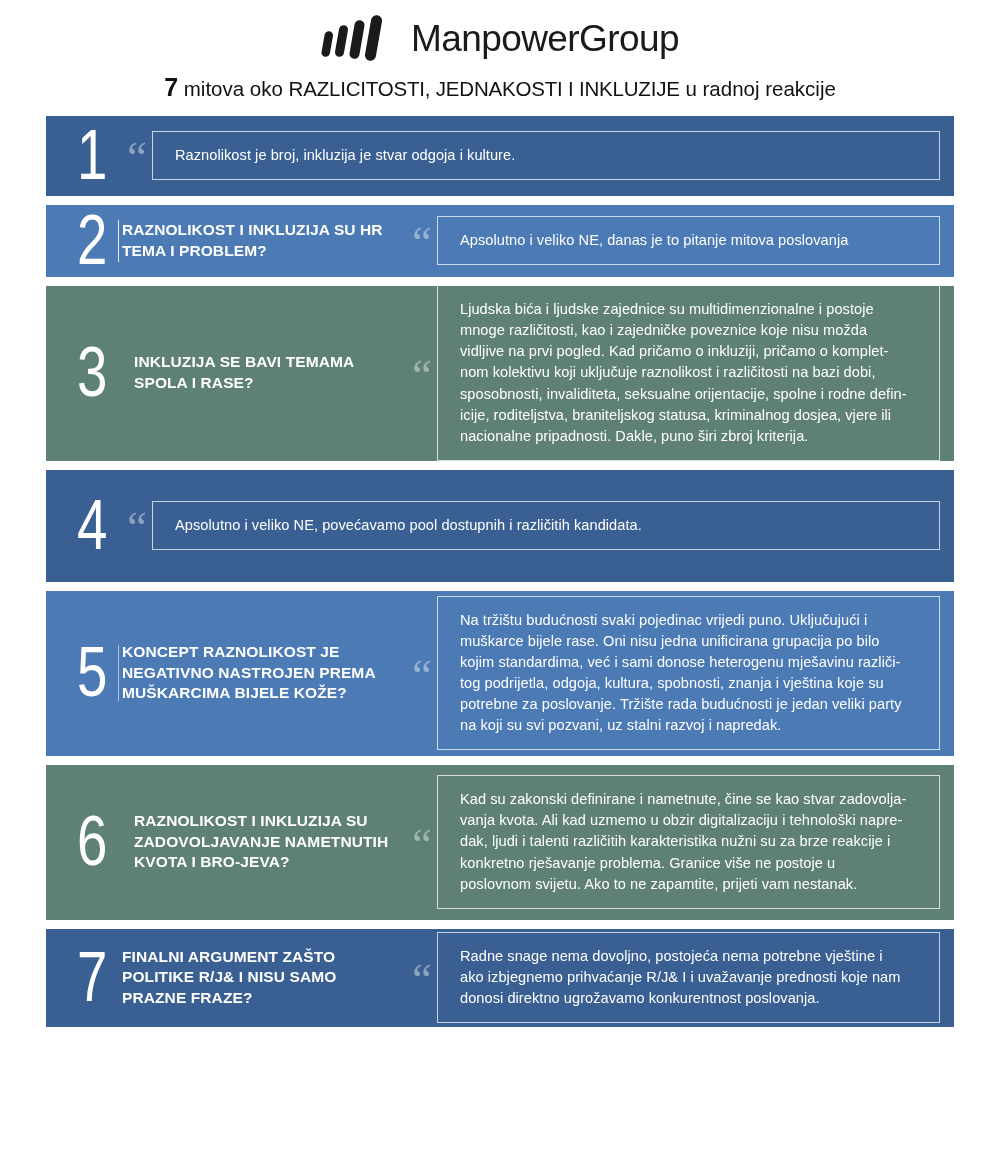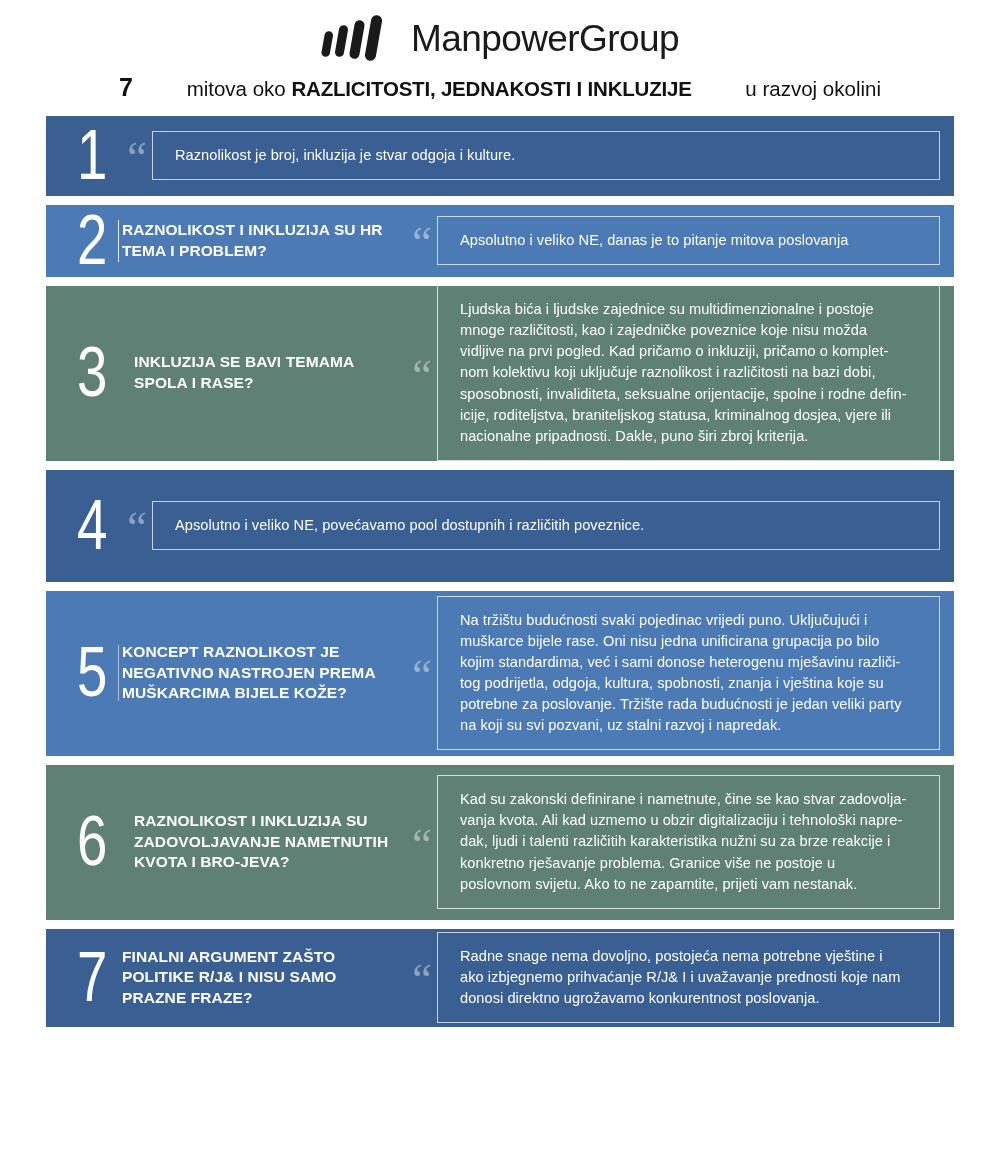--- a/index.html
+++ b/index.html
@@ -60,24 +60,23 @@
     white-space: nowrap;
     line-height: 1.1;
   }
   .subtitle .num {
     font-weight: bold;
     font-size: 25px;
     letter-spacing: 0px;
   }
   .subtitle .light {
     font-weight: 400;
-    margin-left: 48px;
   }
   .subtitle .bold {
-    font-weight: bold;
+    font-weight: normal;
     letter-spacing: -0.2px;
   }
 
   
   .rows {
     position: relative;
     margin: 14px auto 0 auto;
     width: 908px;
   }
 
@@ -208,21 +207,21 @@
           <rect x="31" y="5" width="10" height="39" rx="5" transform="rotate(10 36 24.5)"></rect>
           <rect x="47" y="0" width="11" height="46" rx="5.5" transform="rotate(10 52.5 23)"></rect>
         </g>
       </svg>
       <div class="logo-word">ManpowerGroup</div>
     </div>
 
     <div class="subtitle">
       <span class="num">7</span> <span class="light">mitova oko</span>
       <span class="bold">RAZLICITOSTI, JEDNAKOSTI I INKLUZIJE</span>
-      <span class="light">u razvoj okolini</span>
+      <span class="light">u radnoj reakcije</span>
     </div>
   </div>
 
   <div class="rows">
 
     <div class="myth-row c-dark row-1">
       <div class="num-cell">
         <span class="digit">1</span>
       </div>
       <div class="quote-cell">
@@ -264,21 +263,21 @@
       </div>
     </div>
 
     <div class="myth-row c-dark row-4">
       <div class="num-cell">
         <span class="digit">4</span>
       </div>
       <div class="quote-cell">
         <div class="quote-mark">“</div>
         <div class="quote-box">
-          <div class="qtext">Apsolutno i veliko NE, povećavamo pool dostupnih i različitih poveznice.</div>
+          <div class="qtext">Apsolutno i veliko NE, povećavamo pool dostupnih i različitih kandidata.</div>
         </div>
       </div>
     </div>
 
     <div class="myth-row c-light row-5">
       <div class="num-cell">
         <span class="digit">5</span>
       </div>
       <div class="q-cell">
         <span class="caret-artifact-5"></span>

